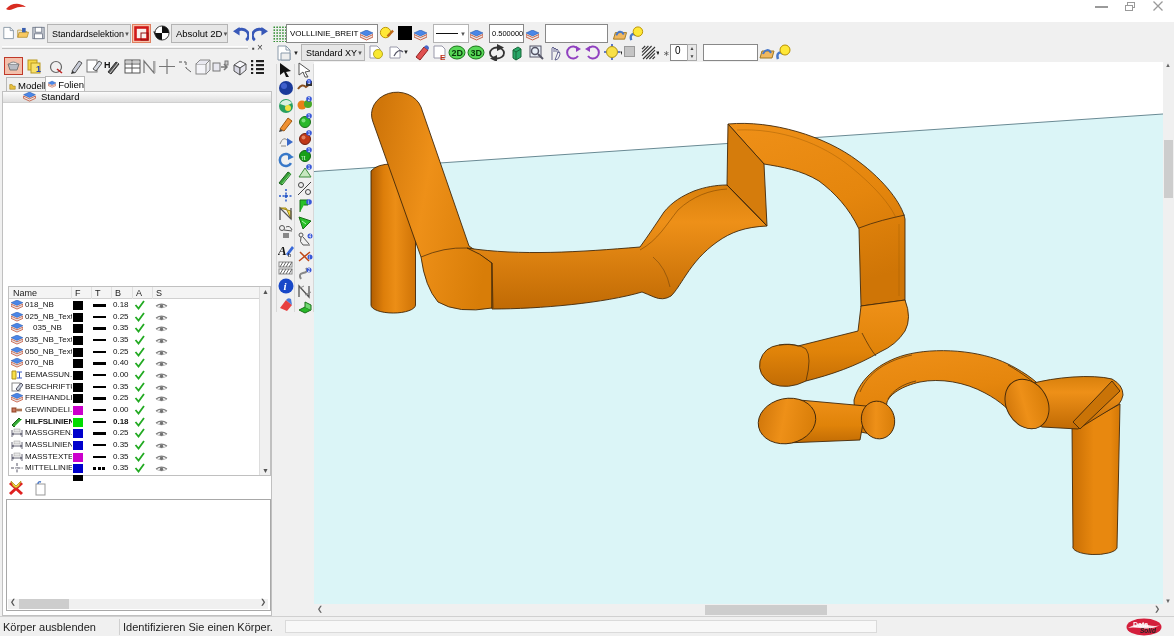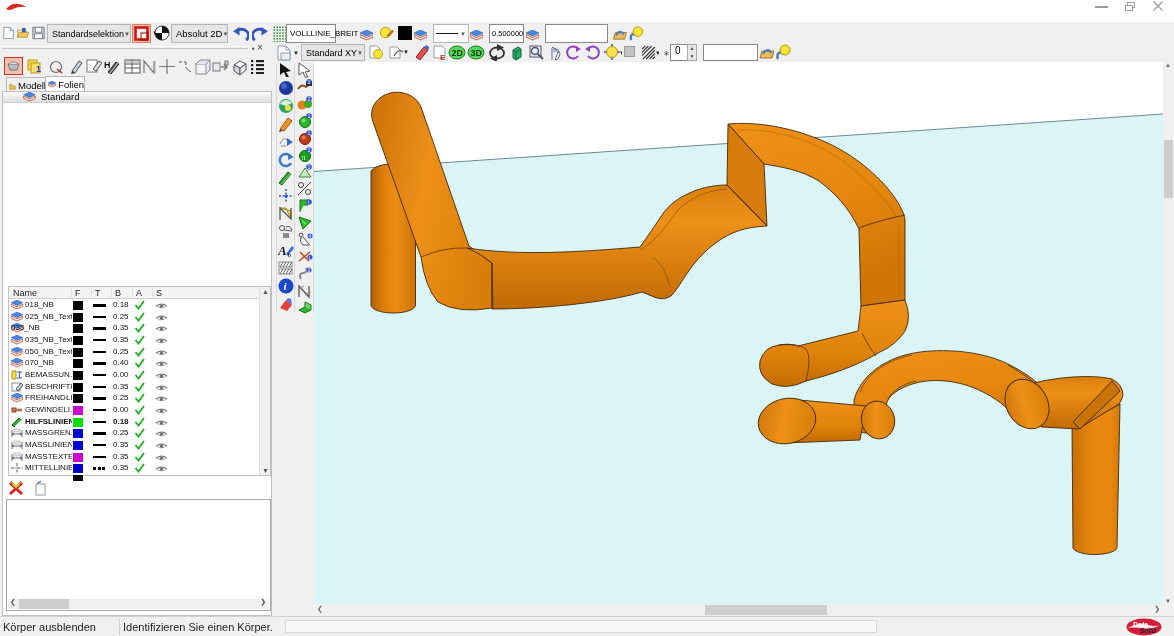--- a/index.html
+++ b/index.html
@@ -98,21 +98,21 @@
       <rect x="13.1" y="13.1" width="1.5" height="1.5" fill="#2a8a2a"></rect>
       <rect x="13.1" y="16.0" width="1.5" height="1.5" fill="#2a8a2a"></rect>
       <rect x="16.0" y="1.5" width="1.5" height="1.5" fill="#2a8a2a"></rect>
       <rect x="16.0" y="4.4" width="1.5" height="1.5" fill="#2a8a2a"></rect>
       <rect x="16.0" y="7.3" width="1.5" height="1.5" fill="#2a8a2a"></rect>
       <rect x="16.0" y="10.2" width="1.5" height="1.5" fill="#2a8a2a"></rect>
       <rect x="16.0" y="13.1" width="1.5" height="1.5" fill="#2a8a2a"></rect>
       <rect x="16.0" y="16.0" width="1.5" height="1.5" fill="#2a8a2a"></rect>
     </svg>
 <div class="abs" style="left:292px;top:8px;font-size:6px;color:#222;">▼</div>
-<div class="abs" style="left:286px;top:2px;width:50px;height:19px;background:#fff;border:1px solid #888;font-size:8px;display:flex;align-items:center;white-space:nowrap;">
+<div class="abs" style="left:286px;top:2px;width:92px;height:19px;background:#fff;border:1px solid #888;font-size:8px;display:flex;align-items:center;white-space:nowrap;">
       <span style="margin-left:3px;">VOLLLINIE_BREIT</span>
     </div>
 <div class="abs" style="left:360px;top:5px"><svg width="13" height="11" viewBox="0 0 13 11">
         <polygon points="6.5,0 13,3 6.5,6 0,3" fill="#4a86e8" stroke="#1a4a9a" stroke-width="0.5"></polygon>
         <polygon points="0,4.5 6.5,7.5 13,4.5 13,7 6.5,10 0,7" fill="#e8e8e8" stroke="#c04020" stroke-width="0.8"></polygon>
       </svg></div>
 <svg class="abs" style="left:378px;top:3px" width="17" height="17" viewBox="0 0 18 18">
       <circle cx="8" cy="8" r="5.5" fill="#ffe838" stroke="#b89000"></circle>
       <path d="M10,12 L16,6" stroke="#c06818" stroke-width="2.5"></path>
     </svg>
@@ -289,21 +289,21 @@
             <path d="M1,4 Q6.5,0.2 12,4" fill="none" stroke="#808080" stroke-width="1.1"></path>
             <path d="M1,4 Q6.5,7.5 12,4" fill="none" stroke="#a0a0a0" stroke-width="0.8"></path>
             <circle cx="6.5" cy="4.2" r="1.7" fill="#707070"></circle>
           </svg>
         </div>
 <div class="abs" style="left:0;top:36.3px;width:247px;height:11.65px;font-size:8px;color:#111;">
           <span class="abs" style="left:2px;top:0px;"><svg width="12" height="10" viewBox="0 0 13 11">
               <polygon points="6.5,0 13,3 6.5,6 0,3" fill="#4a86e8" stroke="#1a4a9a" stroke-width="0.5"></polygon>
               <polygon points="0,4.5 6.5,7.5 13,4.5 13,7 6.5,10 0,7" fill="#e8e8e8" stroke="#c04020" stroke-width="0.8"></polygon>
             </svg></span>
-          <span class="abs" style="left:2px;top:0px;width:47px;overflow:hidden;white-space:nowrap;font-size:8px;">035_NB</span>
+          <span class="abs" style="left:24px;top:0px;width:47px;overflow:hidden;white-space:nowrap;font-size:8px;">035_NB</span>
           <span class="abs" style="left:64px;top:1px;width:10px;height:9px;background:#000000;"></span>
           <span class="abs" style="left:84px;top:4px;width:13px;height:2.5px;background:#000;"></span>
           <span class="abs" style="left:104px;top:0px;font-size:8px;">0.35</span>
           <svg class="abs" style="left:125px;top:0px" width="11" height="10" viewBox="0 0 11 10">
             <path d="M1.5,5 L4.5,8.5 L10,1" fill="none" stroke="#22aa22" stroke-width="1.8"></path>
           </svg>
           <svg class="abs" style="left:146px;top:2px" width="13" height="8" viewBox="0 0 13 8">
             <path d="M1,4 Q6.5,0.2 12,4" fill="none" stroke="#808080" stroke-width="1.1"></path>
             <path d="M1,4 Q6.5,7.5 12,4" fill="none" stroke="#a0a0a0" stroke-width="0.8"></path>
             <circle cx="6.5" cy="4.2" r="1.7" fill="#707070"></circle>

